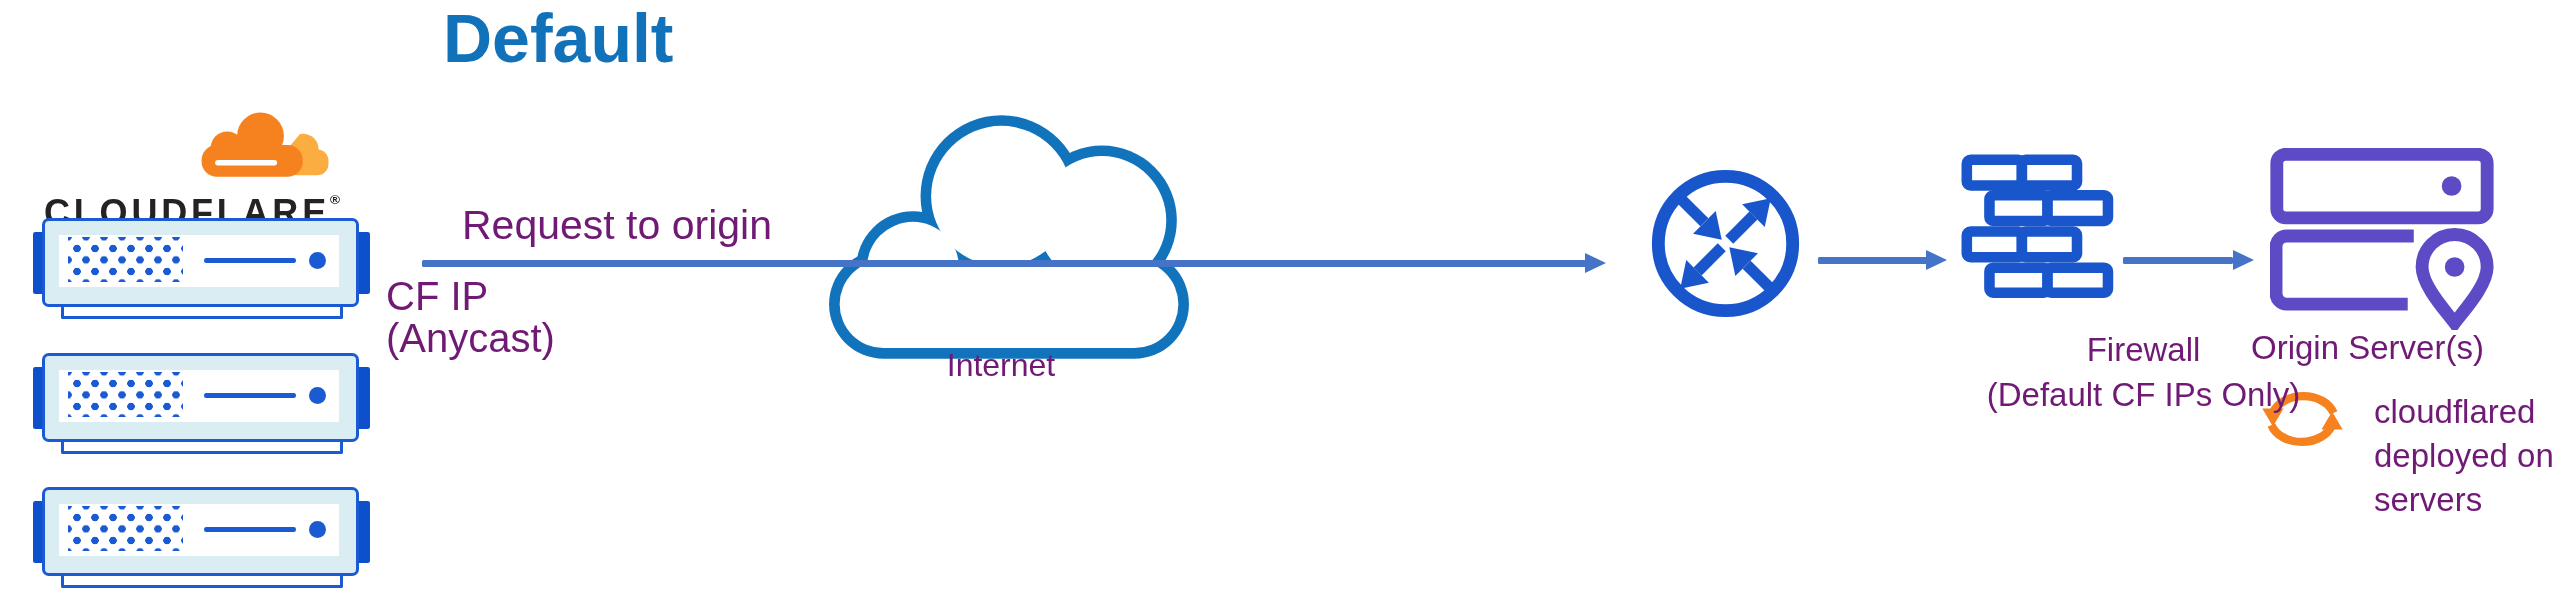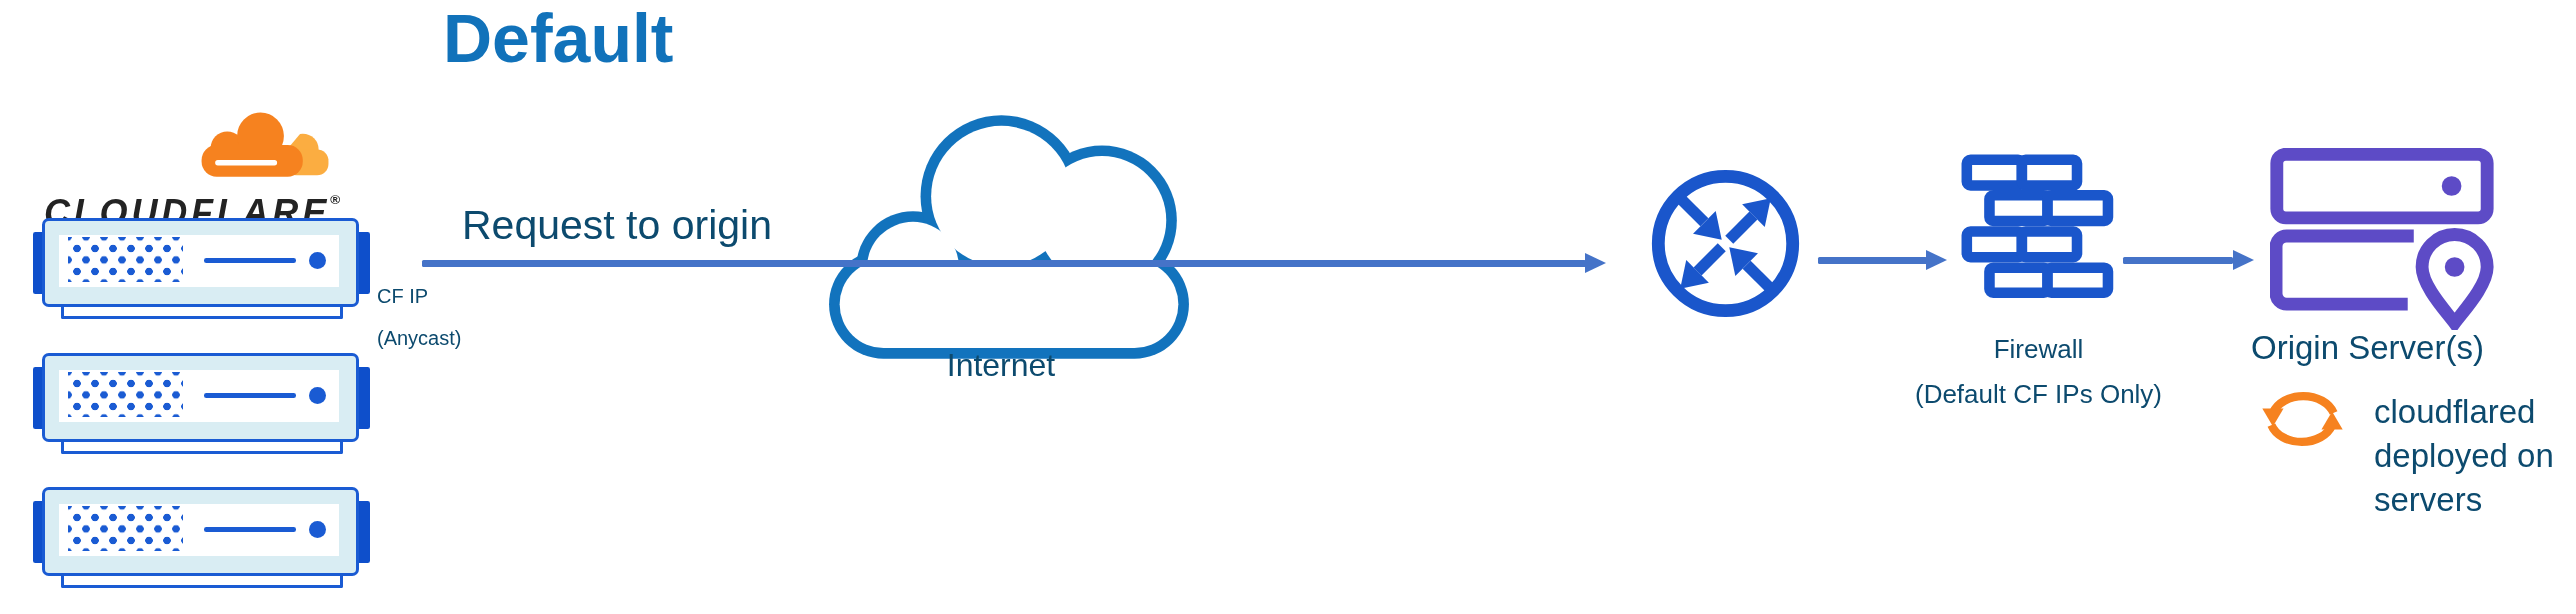--- a/index.html
+++ b/index.html
@@ -6,31 +6,31 @@
   .canvas{
     position:relative; width:2576px; height:614px; background:#ffffff;
     font-family:"Liberation Sans", sans-serif; overflow:hidden;
   }
   .abs{position:absolute;}
   
   .title{
     left:443px; top:1.5px; font-size:68px; line-height:73px; font-weight:600;
     color:#1172BA; letter-spacing:0px;
   }
-  .lbl{color:#0c4a6e;}
+  .lbl{color:#701a75;}
   .request-lbl{left:462px; top:203px; font-size:41px; line-height:45px;}
-  .cfip-lbl{left:377px; top:275px; font-size:20px; line-height:42px;}
+  .cfip-lbl{left:386px; top:275px; font-size:40px; line-height:42px;}
   .internet-lbl{left:895px; top:303px; width:212px; text-align:center; font-size:32px; line-height:36px;margin-top:44px;}
   .cpe-lbl{left:1553px; top:334px; font-size:33px; line-height:45px;}
-  .fw-lbl{left:1868px; top:327px; width:341px; text-align:center; font-size:26px; line-height:45px;}
+  .fw-lbl{left:1973px; top:327px; width:341px; text-align:center; font-size:33px; line-height:45px;}
   .origin-lbl{left:2251px; top:328px; width:272px; text-align:left; font-size:33px; line-height:39px;}
   .cfd-lbl{left:2354px; top:390px; font-size:33px; line-height:44px;margin-left:20px;}
   .wordmark{
     left:44px; top:181px; width:304px; font-size:36px; line-height:38px; font-weight:700;
-    color:#232323; letter-spacing:3.8px; white-space:nowrap;font-style:italic;
+    color:#232323; letter-spacing:3.8px; white-space:nowrap;
   }
   .wordmark .reg{font-size:13.6px; vertical-align:21px; letter-spacing:0;}
   
   .conn{background:#4573C8; height:6.8px; border-radius:1.5px; z-index:5;}
   .main-line{left:422px; top:260px; width:1164px;}
   .line2{left:1818px; top:257px; width:109px;}
   .line3{left:2123px; top:257px; width:110px;}
   .arrowhead{
     width:0; height:0; z-index:5;
     border-top:10.6px solid transparent; border-bottom:10.6px solid transparent;

